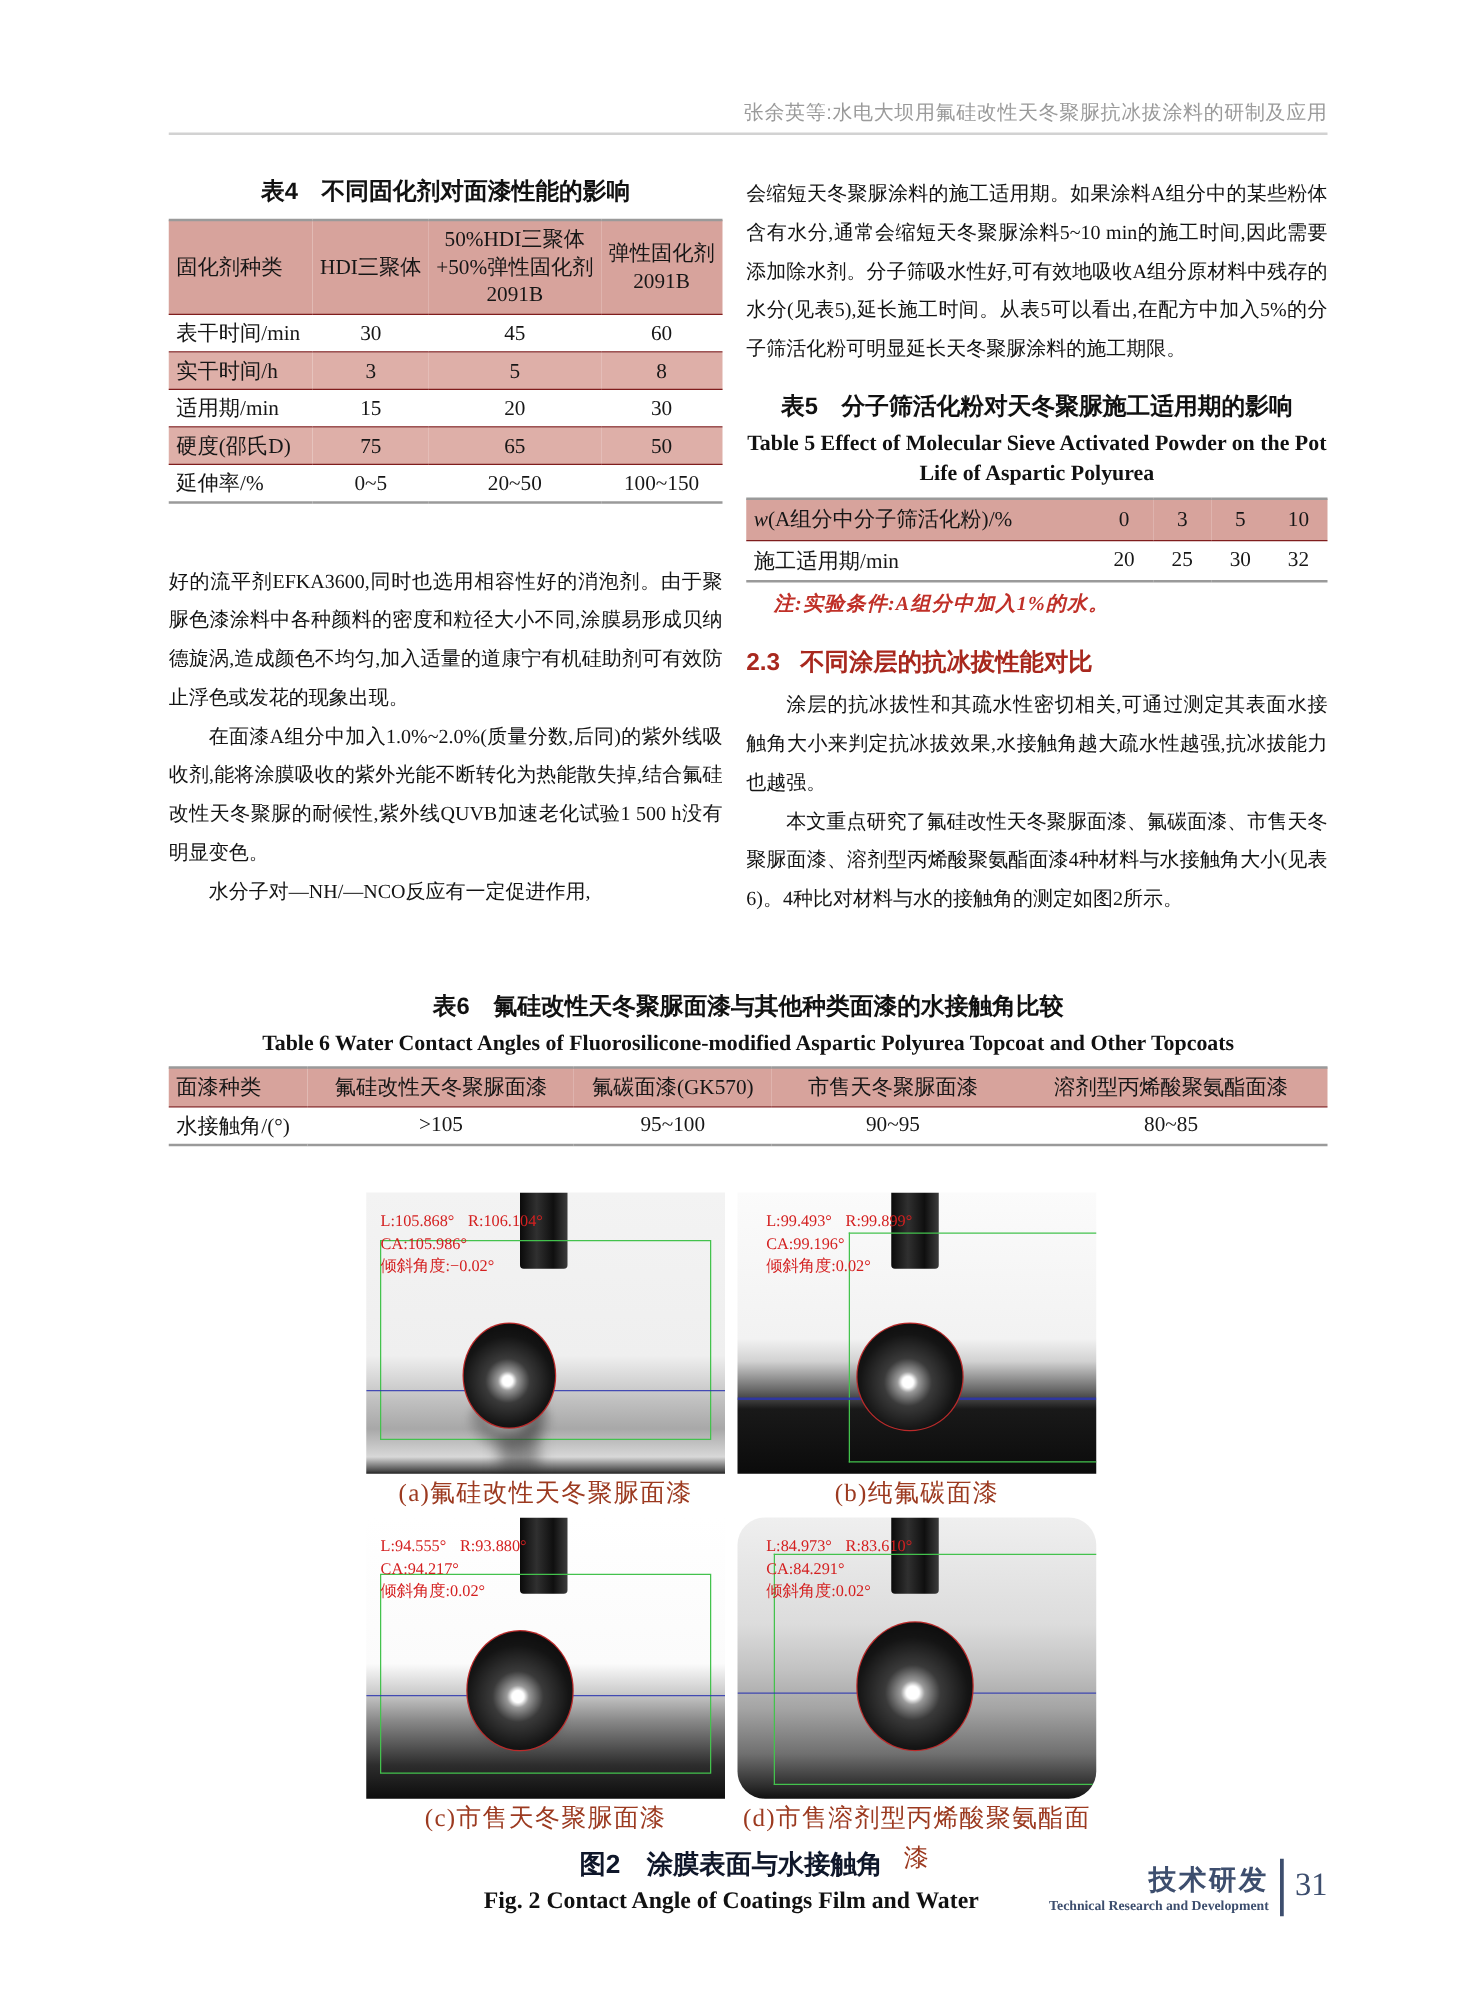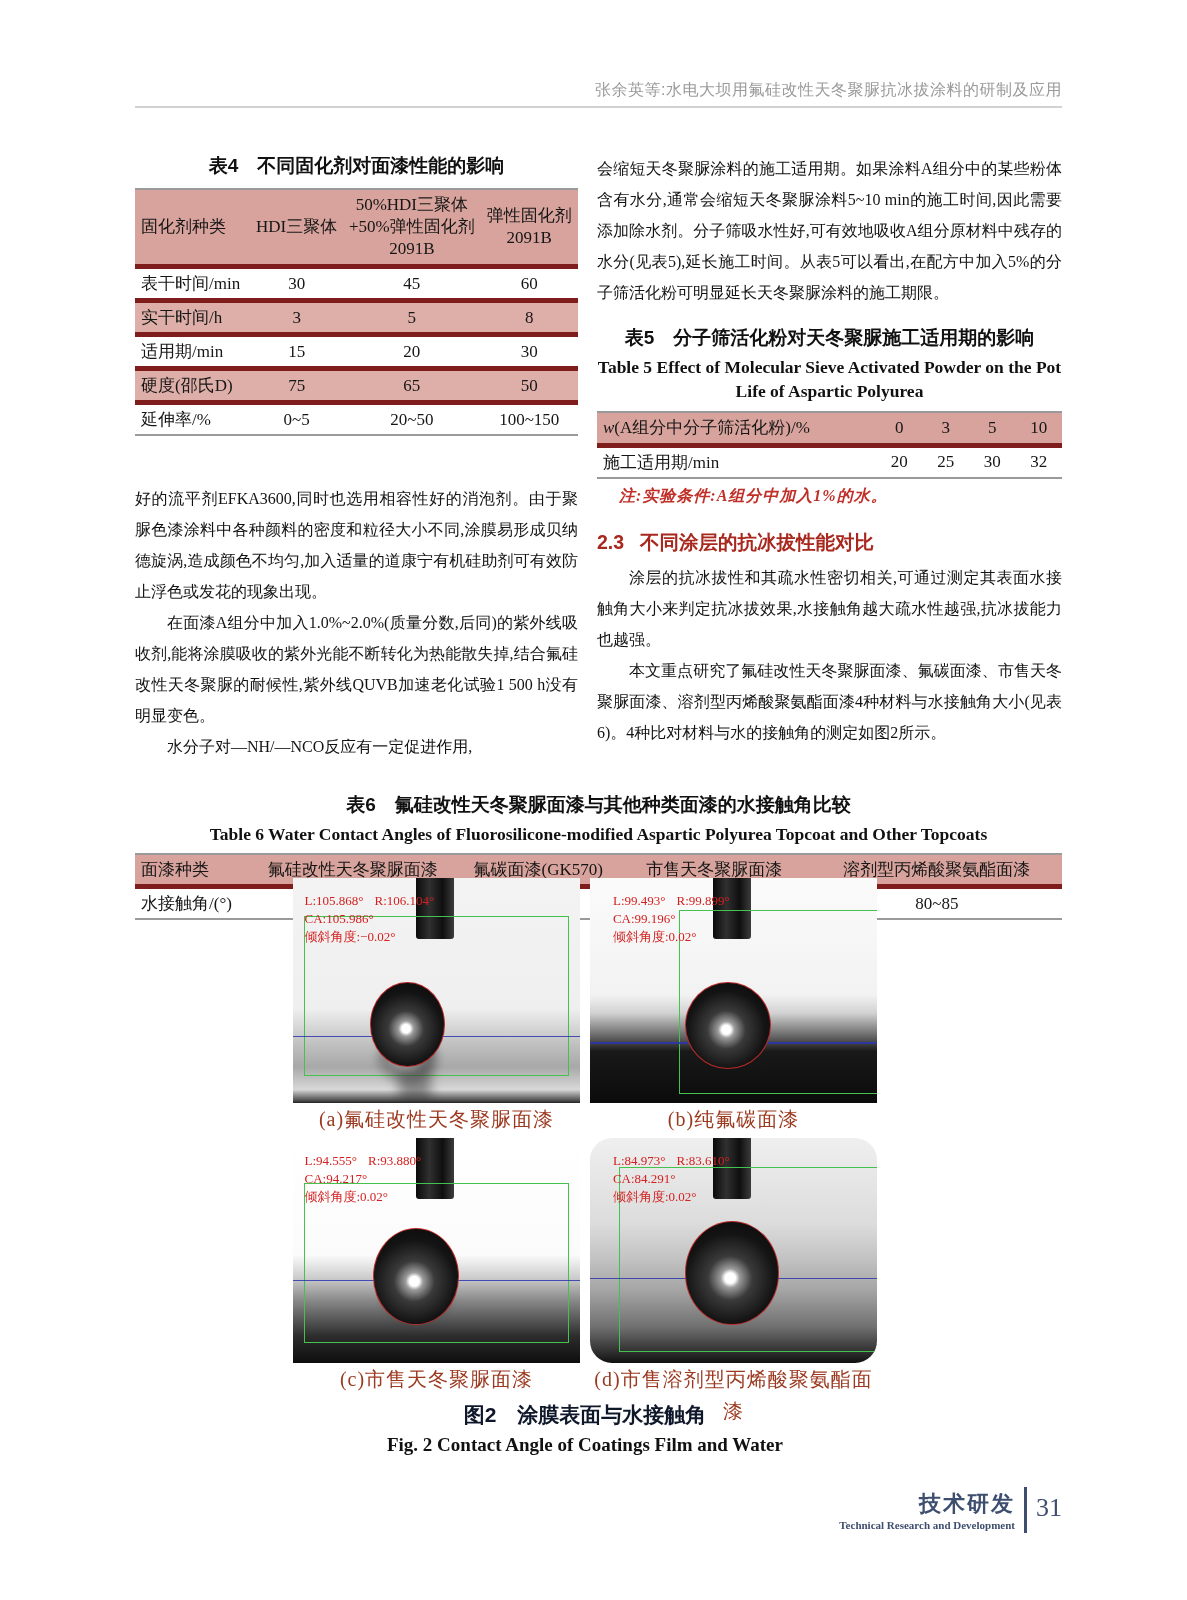--- a/index.html
+++ b/index.html
@@ -6,37 +6,37 @@
   html,body { background:#ffffff; }
   body { width:1187px; height:1600px; font-family:"Liberation Serif","DejaVu Serif",serif; color:#151515; }
   .page { position:relative; width:1187px; height:1600px; background:#fff; overflow:hidden; }
 
   
   .running-head { position:absolute; top:80px; right:125px; font-family:"Liberation Sans","DejaVu Sans",sans-serif;
                   font-size:16px; color:#9a9a9a; letter-spacing:.5px; }
   .head-rule { position:absolute; top:106px; left:135px; right:125px; height:2px; background:#d2d2d2; }
 
   
-  .col { position:absolute; top:140px;margin-top:13px; }
+  .col { position:absolute; top:140px; }
   .col-left  { left:135px; width:443px; }
   .col-right { left:597px; width:465px; }
 
   .body-text { font-size:16px; line-height:31px; text-align:justify; text-indent:2em; color:#131313; }
   .body-text.no-indent { text-indent:0; }
 
   
   .tbl-title-zh { text-align:center; font-family:"Liberation Sans","DejaVu Sans",sans-serif;
                   font-weight:bold; font-size:19px; color:#111; }
   .tbl-title-en { text-align:center; font-family:"Liberation Serif","DejaVu Serif",serif;
                   font-weight:bold; font-size:17.5px; line-height:24px; color:#111; margin-top:4px; }
 
   
   table.tbl { width:100%; border-collapse:collapse; border-top:2px solid #9a9a9a; border-bottom:2px solid #9a9a9a;
               font-size:17px; color:#161616; }
-  table.tbl td { text-align:center; vertical-align:middle; padding:3px 2px; border-top:5px solid #7f1d1d; }
+  table.tbl td { text-align:center; vertical-align:middle; padding:3px 2px; border-top:1px solid #7f1d1d; }
   table.tbl tr:first-child td { border-top:none; }
   tr.pink td { background:#d7a39c; }
   tr.pinklight td { background:#deafa8; }
   td.lbl { text-align:left !important; padding-left:6px !important; }
 
   .t4 { margin-top:9px; }
   .t4 td { height:29px; }
   .t4 tr.hdr td { height:72px; line-height:22px; padding:4px 2px; }
   .t4 .c0 { width:26%; } .t4 .c1 { width:21%; } .t4 .c2 { width:31%; } .t4 .c3 { width:22%; }
 
@@ -51,21 +51,21 @@
               font-weight:bold; font-size:19.5px; color:#a8281e; }
   .sec-head .sec-num { margin-right:16px; }
 
   
   .t6-wrap { position:absolute; left:135px; top:792px; width:927px; }
   .t6 { margin-top:7px; }
   .t6 td { height:31px; }
   .t6 .c0 { width:12%; } .t6 .c1 { width:23%; } .t6 .c2 { width:17%; } .t6 .c3 { width:21%; } .t6 .c4 { width:27%; }
 
   
-  .figure { position:absolute; left:293px; top:878px; width:584px; }
+  .figure { position:absolute; left:293px; top:954px; width:584px; }
   .photo-grid { display:grid; grid-template-columns:287px 287px; column-gap:10px; }
   .photo { position:relative; width:287px; height:225px; overflow:hidden; }
   .photo-a { background:linear-gradient(180deg,#f3f3f3 0%,#efefef 58%,#c0c0c0 74%,#a8a8a8 84%,#d8d8d8 94%,#4a4a4a 99%,#222 100%); }
   .photo-b { background:linear-gradient(180deg,#fbfbfb 0%,#f2f2f2 52%,#d2d2d2 60%,#6a6a6a 70%,#191919 77%,#0b0b0b 100%); }
   .photo-c { background:linear-gradient(180deg,#ffffff 0%,#fbfbfb 52%,#cdcdcd 62%,#8a8a8a 72%,#2d2d2d 88%,#0d0d0d 100%); }
   .photo-d { background:linear-gradient(180deg,#efefef 0%,#dcdcdc 38%,#c2c2c2 54%,#a4a4a4 68%,#707070 84%,#2a2a2a 96%,#101010 100%);border-radius:22px; }
 
   .needle { position:absolute; left:43%; top:0; width:13%; height:27%;
             background:linear-gradient(90deg,#0a0a0a,#303030 35%,#0f0f0f 70%,#3c3c3c);
             border-radius:0 0 3px 3px; }

